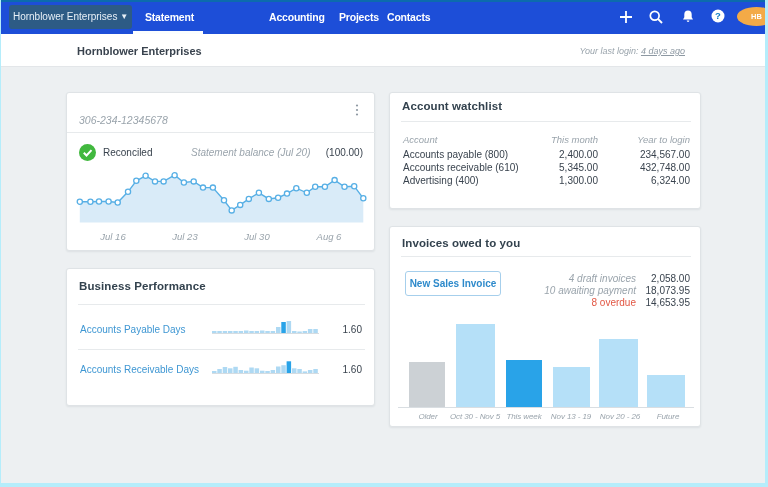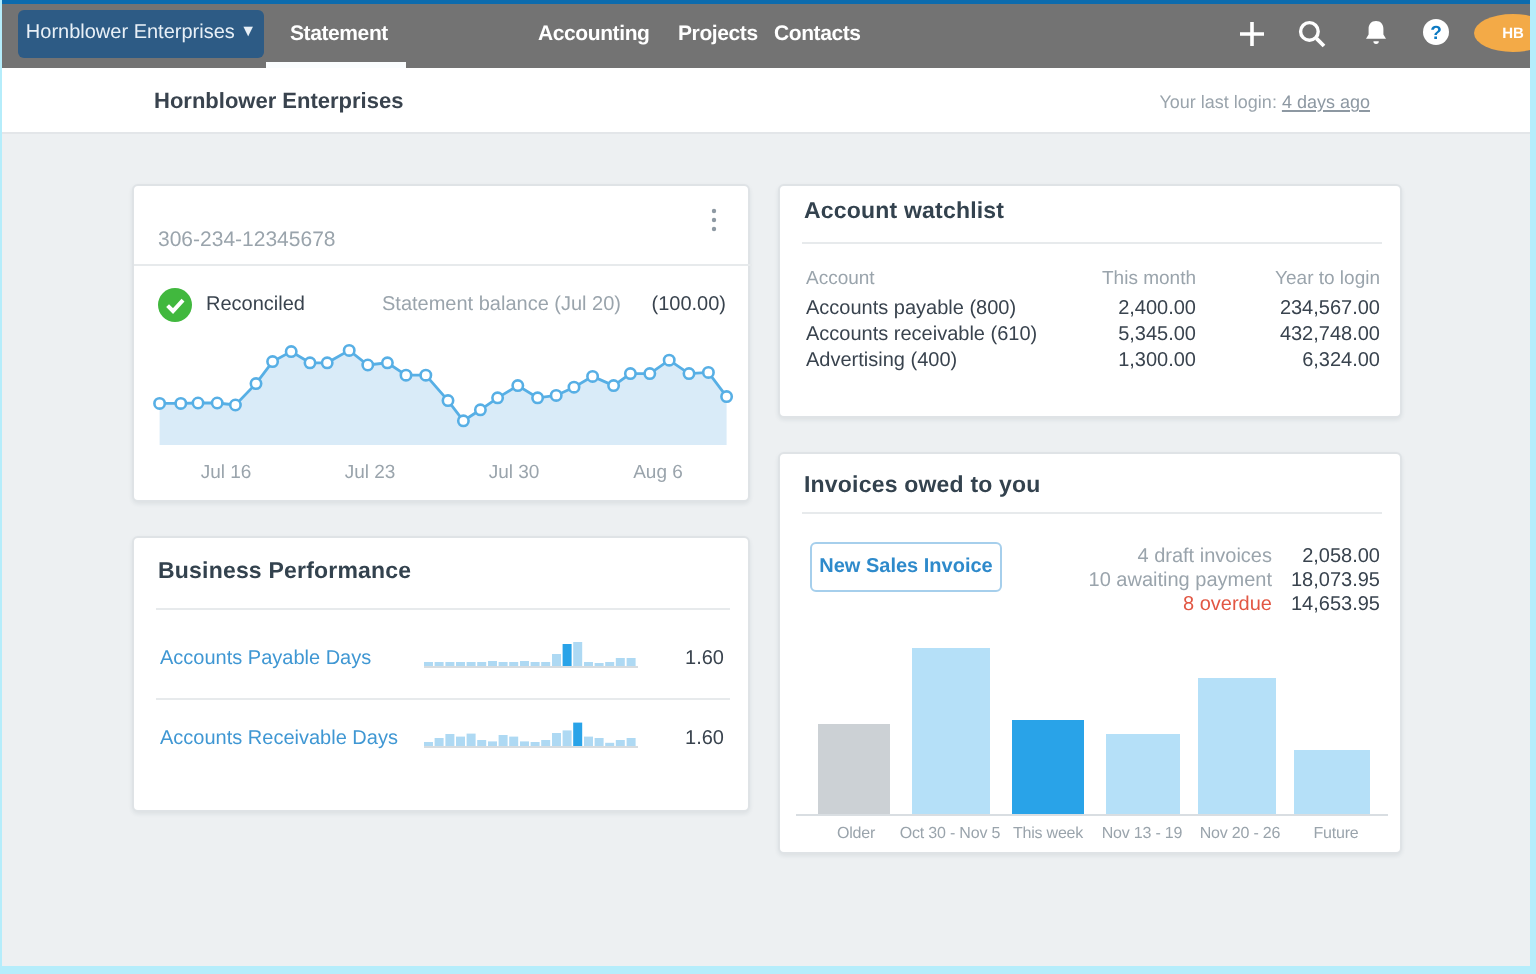--- a/index.html
+++ b/index.html
@@ -1,25 +1,25 @@
 <!DOCTYPE html>
 <html><head><meta charset="utf-8">
 <style>
 * { margin:0; padding:0; box-sizing:border-box; }
 html,body { width:768px; height:487px; background:#b5edfb; font-family:"Liberation Sans",sans-serif; overflow:hidden; }
 .abs { position:absolute; }
 #frame { position:absolute; left:1px; top:0; width:764px; height:483px; background:#edf0f2; overflow:hidden; }
-#hdr { position:absolute; left:0; top:0; width:764px; height:34px; background:#737373; }
+#hdr { position:absolute; left:0; top:0; width:764px; height:34px; background:#1d4ed8; }
 #org { position:absolute; left:8px; top:5px; width:123px; height:24px; background:#2d5b85; border-radius:3px; color:#e8f0f7; font-size:10px; line-height:24px; text-align:center; }
 .nav { position:absolute; top:0; height:34px; line-height:34px; color:#fff; font-size:10.5px; font-weight:bold; white-space:nowrap; letter-spacing:-0.2px; }
 #underline { position:absolute; left:132px; top:31px; width:70px; height:3px; background:#fafdfe; }
 #whitebar { position:absolute; left:0; top:34px; width:764px; height:33px; background:#fff; border-bottom:1px solid #e3e6e9; }
 .card { position:absolute; background:#fff; border:1px solid #dfe3e6; border-radius:3px; box-shadow:0 1px 2px rgba(30,50,70,0.08); }
 .ctitle { position:absolute; left:12px; font-size:11.5px; font-weight:bold; color:#33424e; letter-spacing:0.1px; }
-.gray { color:#9aa4ac; }
+.gray { color:#9aa4ac;font-style:italic; }
 .dk { color:#39434e; }
 .hr { position:absolute; height:1px; background:#e7eaec; }
 .t10 { font-size:10px; }
 .r { text-align:right; }
 .link { color:#3f97d3; }
 </style></head>
 <body>
 <div id="frame">
   <div id="hdr">
       <div class="abs" style="left:0;top:0;width:764px;height:2px;background:#0c6bad"></div>

